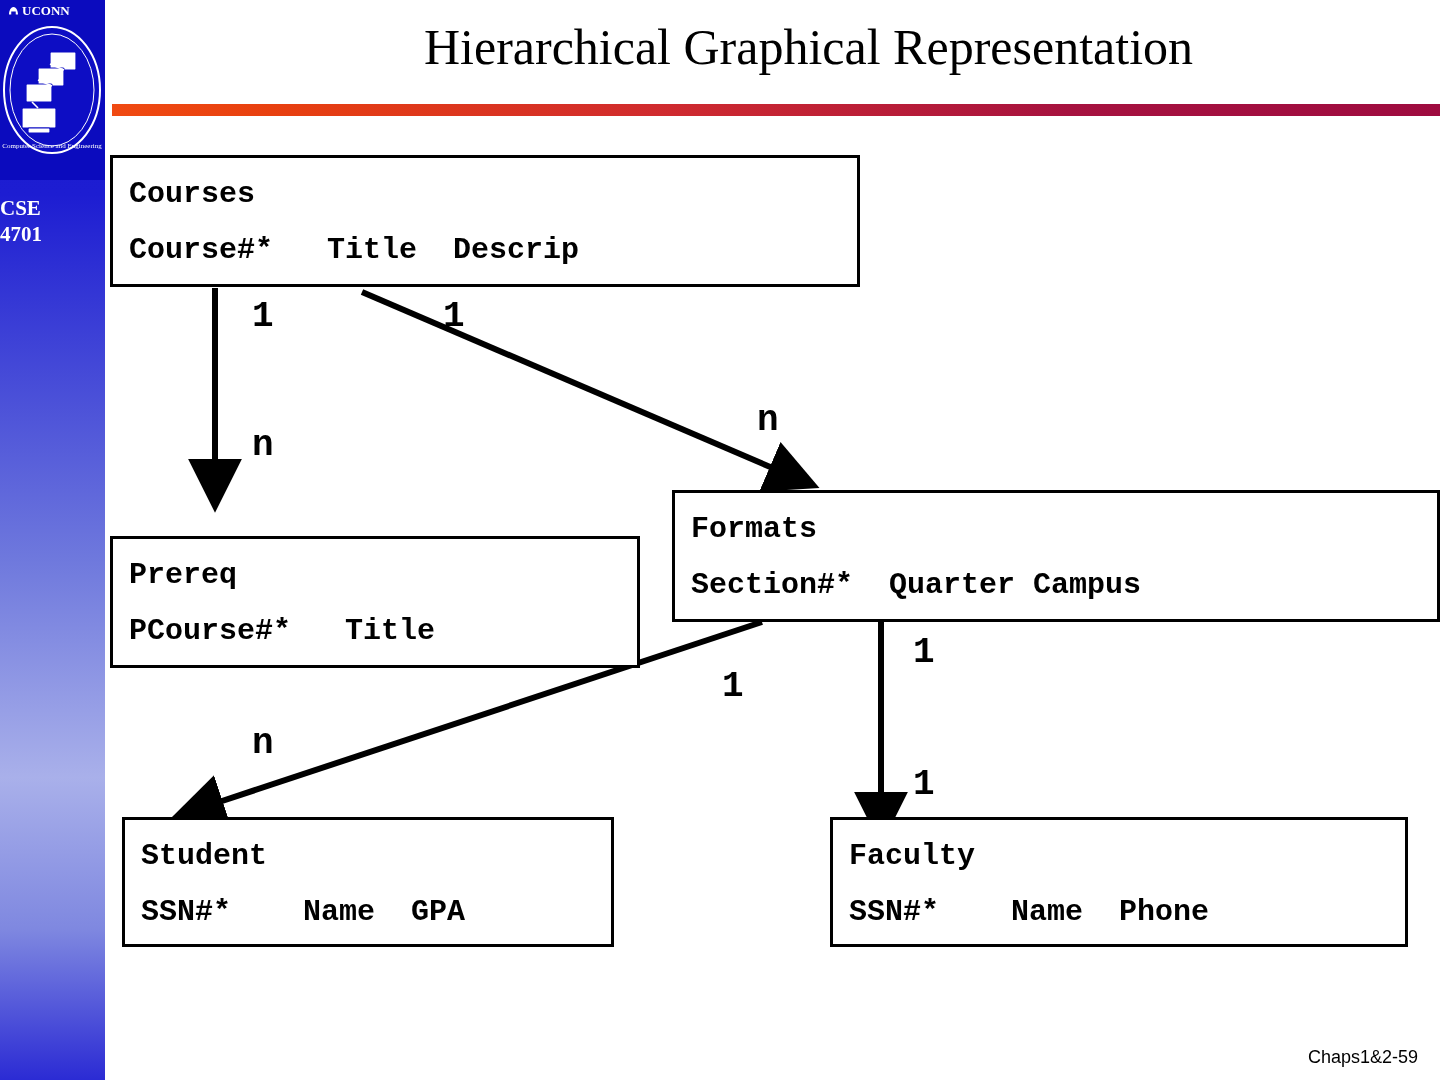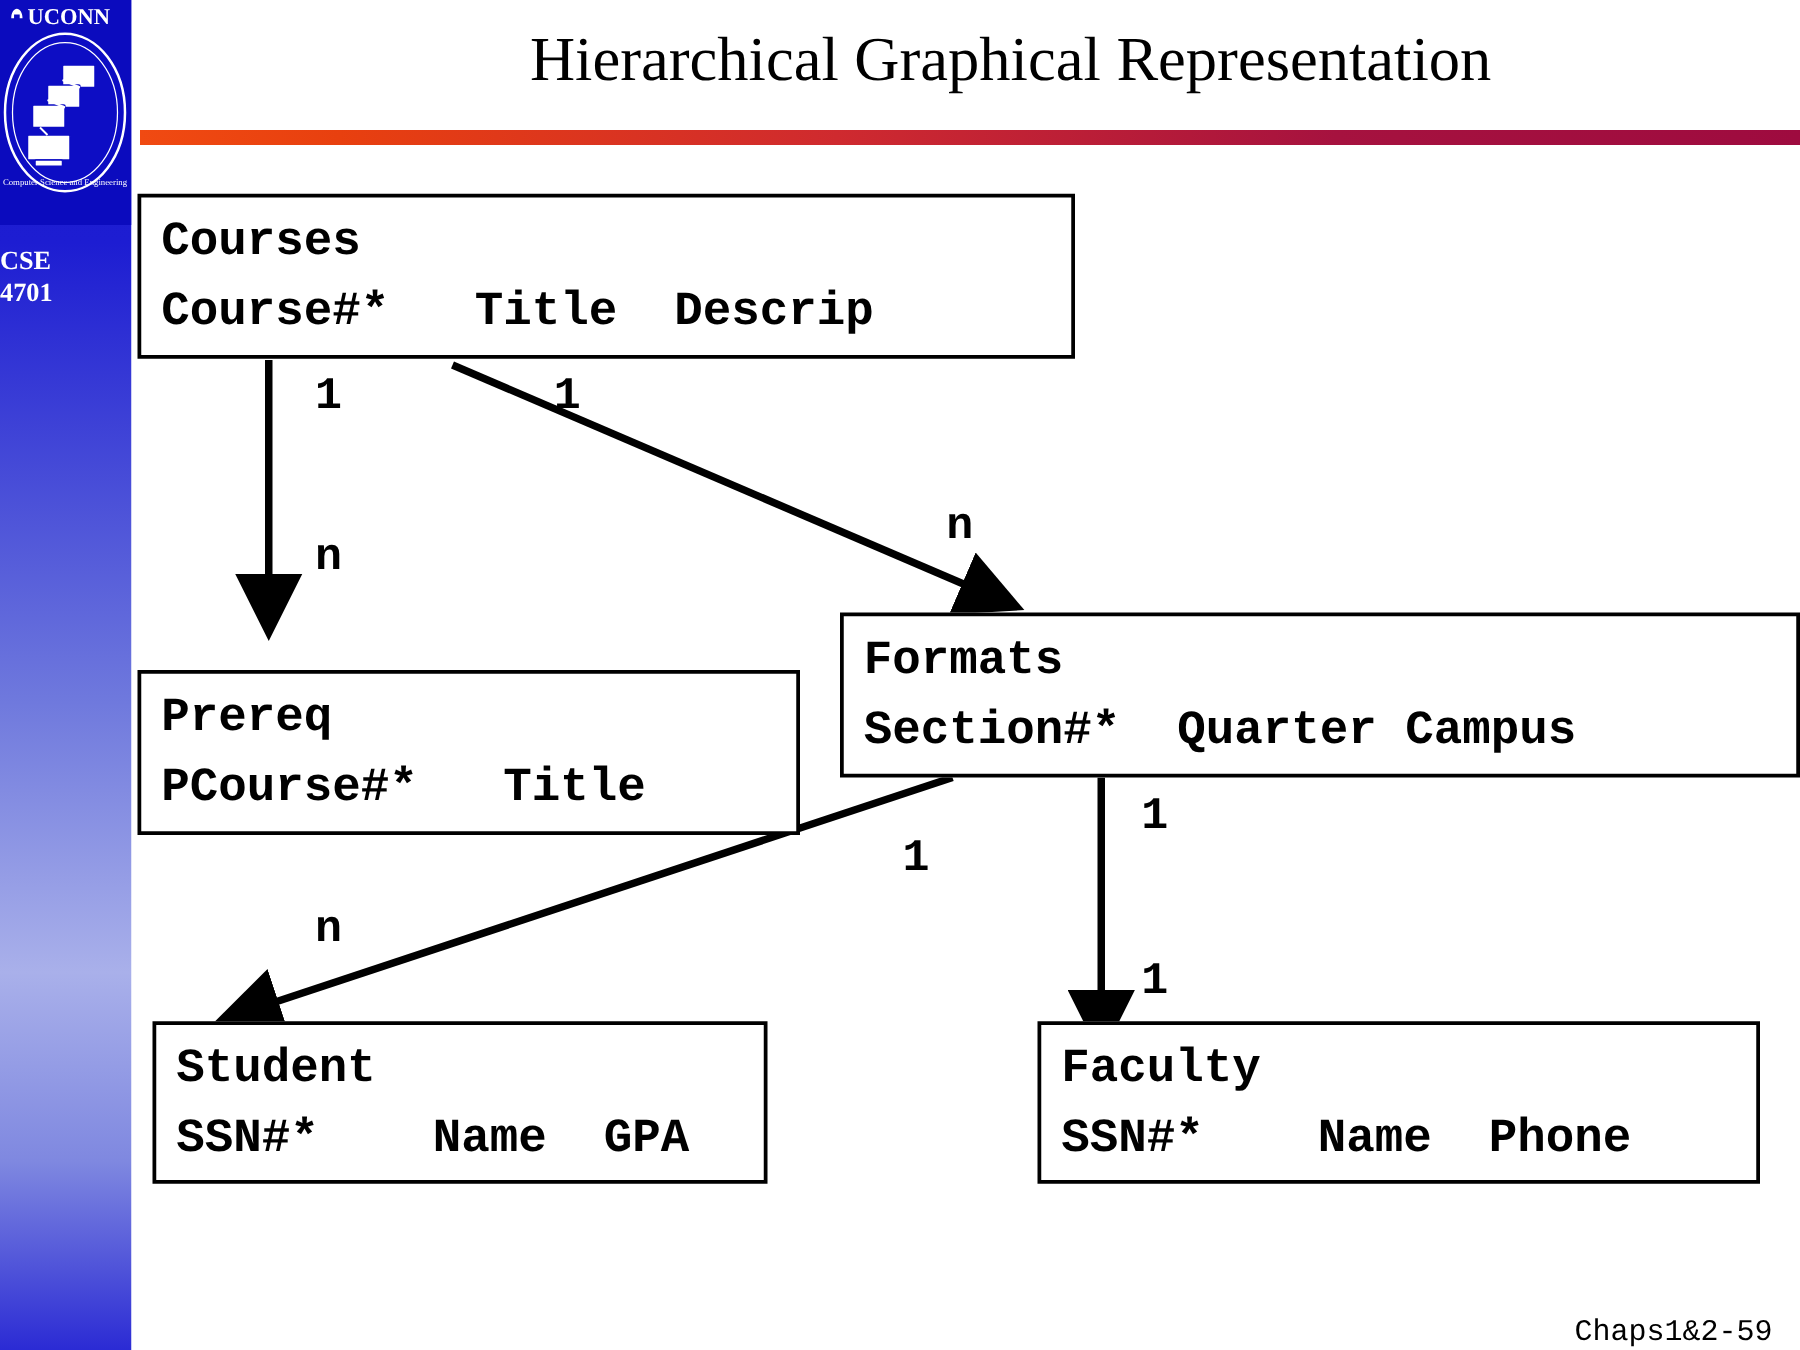--- a/index.html
+++ b/index.html
@@ -32,21 +32,21 @@
     height: 180px;
     background: #0b0bbe;
   }
   #uconn-wordmark {
     position: absolute;
     left: 22px;
     top: 3px;
     color: #ffffff;
     font-family: "Liberation Serif", serif;
     font-weight: bold;
-    font-size: 18px;
+    font-size: 13px;
     letter-spacing: 0px;
   }
   #uconn-husky-icon {
     position: absolute;
     left: 6px;
     top: 4px;
     width: 15px;
     height: 15px;
   }
   #uconn-seal {
@@ -101,21 +101,21 @@
     width: 1440px;
     height: 1080px;
   }
   .ent-box {
     position: absolute;
     border: 3px solid #000000;
     background: #ffffff;
     box-sizing: border-box;
     font-family: "Liberation Mono", monospace;
     font-weight: bold;
-    font-size: 38px;
+    font-size: 30px;
     color: #000000;
     line-height: 56px;
     padding: 8px 0 6px 16px;
     white-space: pre;
   }
   #box-courses  { left: 110px; top: 155px;  width: 750px;  height: 132px; }
   #box-prereq   { left: 110px; top: 490px;  width: 530px;  height: 132px; margin-top: 46px; }
   #box-formats  { left: 672px; top: 490px;  width: 768px;  height: 132px; }
   #box-student  { left: 122px; top: 817px;  width: 492px;  height: 130px; }
   #box-faculty  { left: 830px; top: 817px;  width: 578px;  height: 130px; }
@@ -141,23 +141,23 @@
     left: 0;
     top: 0;
     width: 1440px;
     height: 1080px;
     pointer-events: none;
   }
 
   #footer-note {
     position: absolute;
     right: 22px;
-    bottom: 0;
-    font-family: Liberation Mono, monospace;
-    font-size: 24px;
+    bottom: 12px;
+    font-family: Liberation Sans, sans-serif;
+    font-size: 18px;
     color: #000000;
   }
 </style>
 </head>
 <body>
 
 <div id="sidebar">
   <div id="sidebar-top-band"></div>
 
   <svg id="uconn-husky-icon" viewBox="0 0 20 20">

